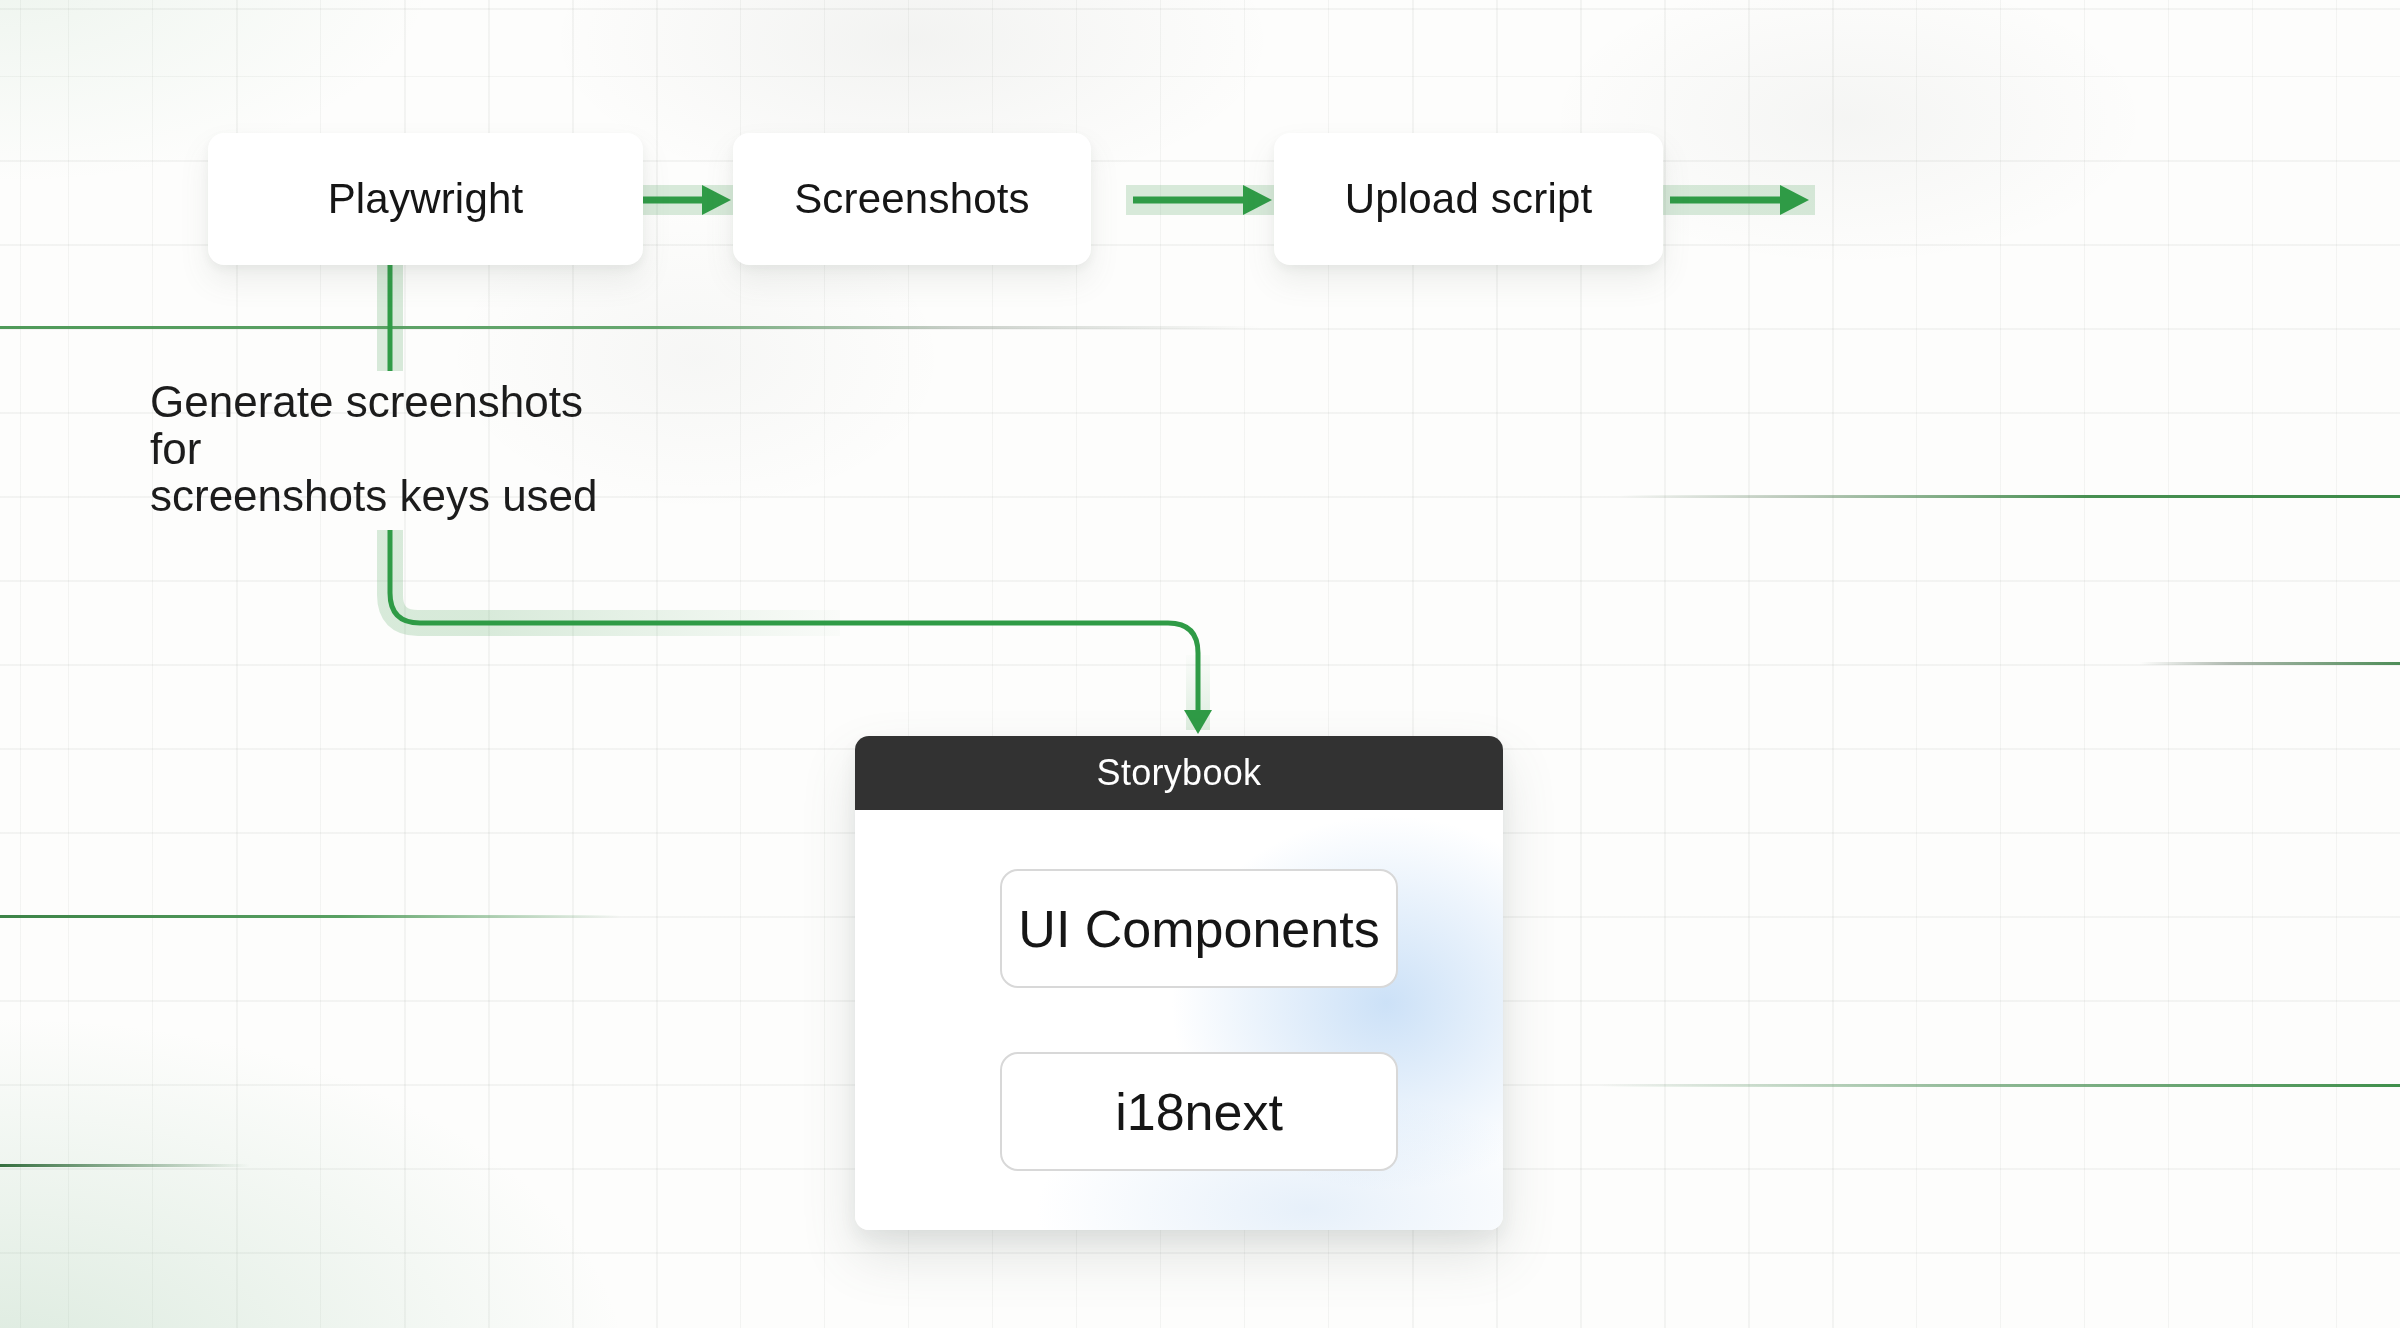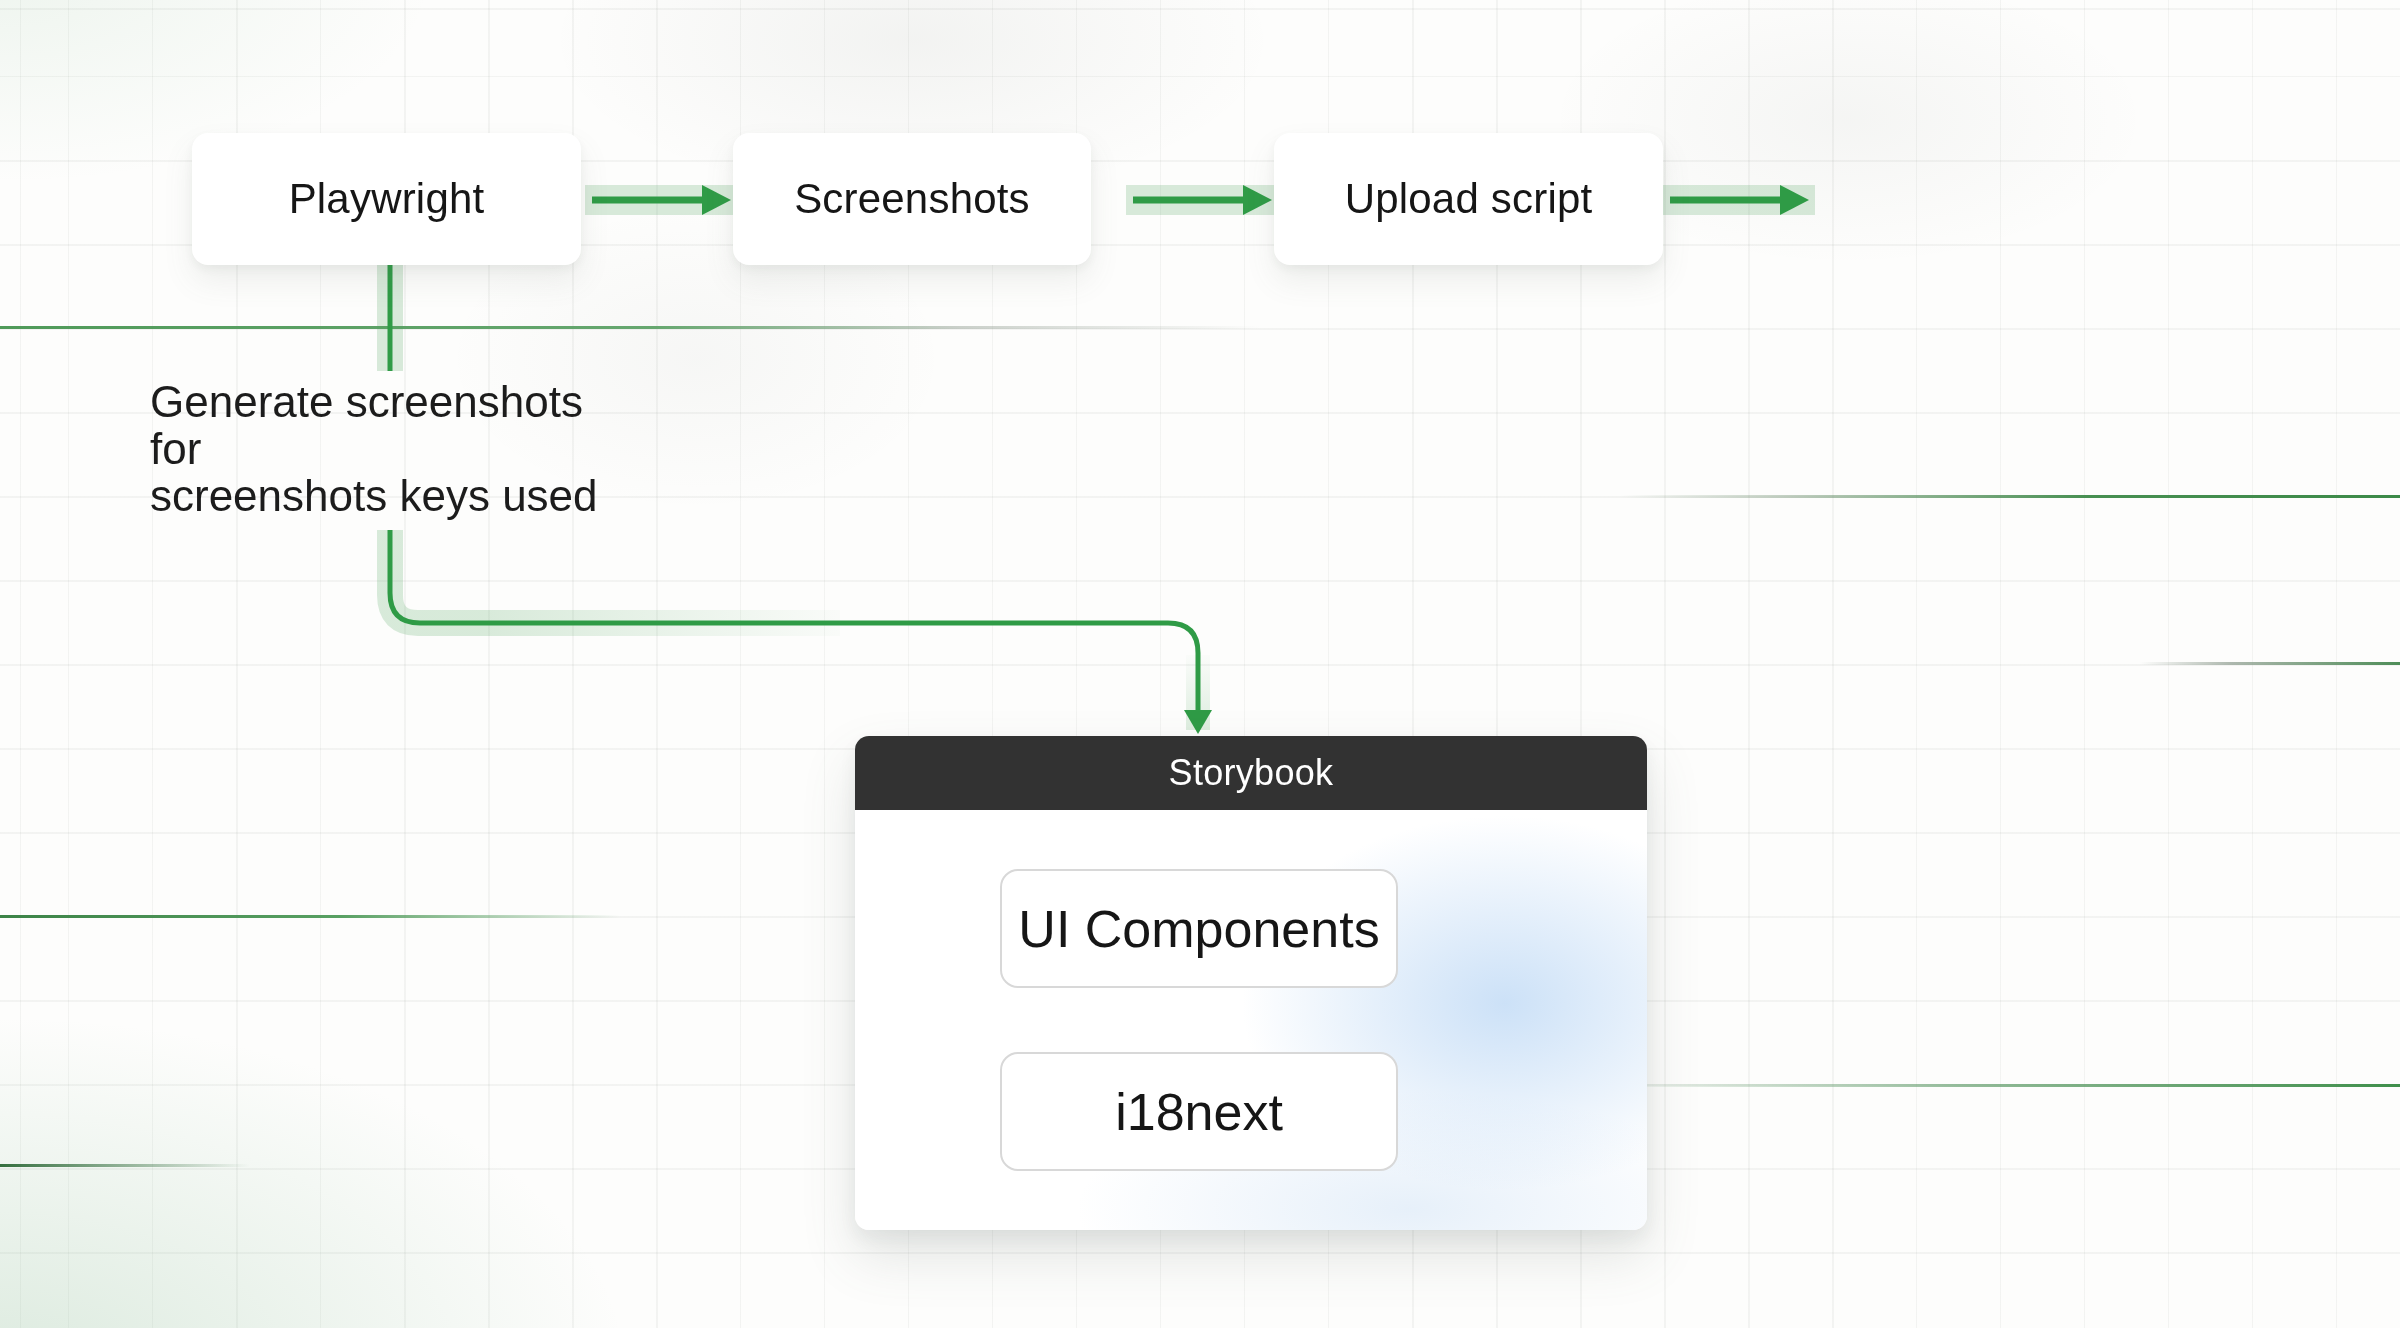--- a/index.html
+++ b/index.html
@@ -44,37 +44,37 @@
   .deco.l6{left:0;top:1164px;width:250px;
     background:linear-gradient(to right,#356f3f 0%,rgba(53,111,63,0) 100%);}
 
   
   .flow-box{
     position:absolute;top:133px;height:132px;background:#ffffff;border-radius:16px;
     display:flex;align-items:center;justify-content:center;
     font-size:42px;letter-spacing:0.2px;color:var(--ink);
     box-shadow:0 16px 30px rgba(100,112,100,0.10),0 4px 10px rgba(40,50,40,0.05);
   }
-  .fb-playwright{left:192px;width:389px;}
+  .fb-playwright{left:208px;width:435px;}
   .fb-screenshots{left:733px;width:358px;}
   .fb-upload{left:1274px;width:389px;align-items:center;}
   .fb-crowdin{left:1815px;width:396px;}
 
   
   .annotation{
     position:absolute;left:150px;top:378px;width:480px;
     text-align:left;font-size:44px;line-height:47px;color:#1c1c1c;
   }
 
   
   svg.connectors{position:absolute;left:0;top:0;width:2400px;height:1328px;pointer-events:none;}
 
   
   .card{
-    position:absolute;left:855px;top:736px;width:792px;height:494px;
+    position:absolute;left:855px;top:736px;width:648px;height:494px;
     background:#ffffff;border-radius:14px;
     box-shadow:0 26px 54px rgba(90,102,94,0.16),0 8px 18px rgba(40,50,45,0.06);
   }
   .card-header{
     position:absolute;left:0;top:0;right:0;height:74px;background:var(--header);
     border-radius:14px 14px 0 0;display:flex;align-items:center;justify-content:center;
     color:#ffffff;font-size:36px;letter-spacing:0.3px;
   }
   .card-body{
     position:absolute;left:0;top:74px;right:0;bottom:0;border-radius:0 0 14px 14px;overflow:hidden;

